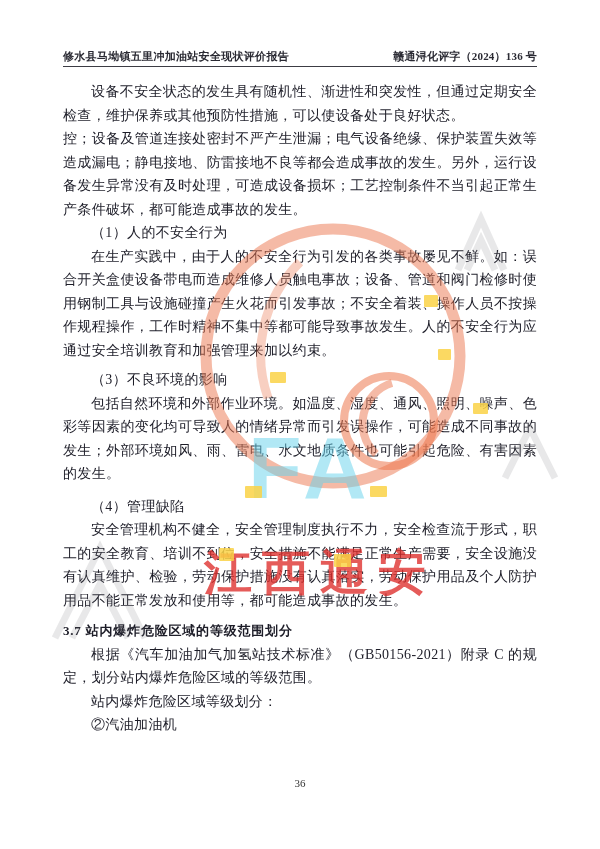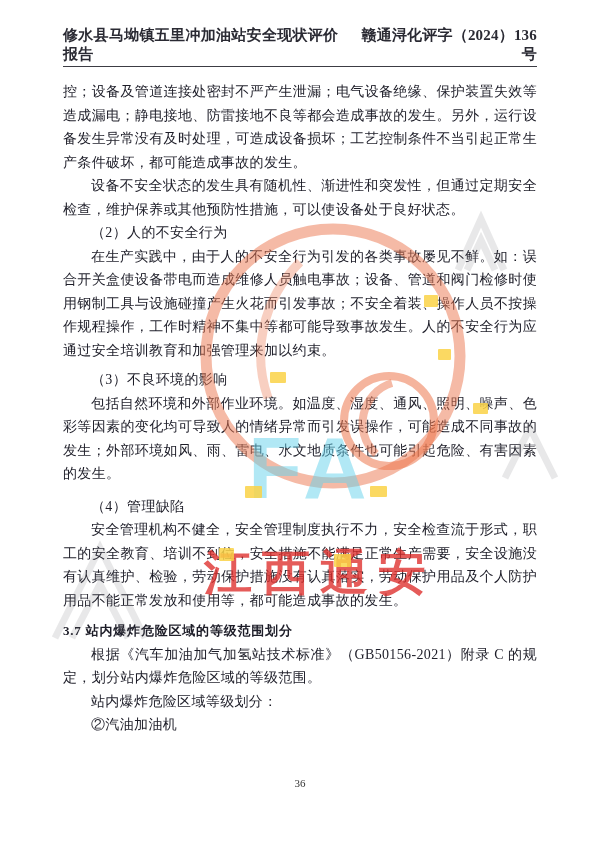--- a/index.html
+++ b/index.html
@@ -7,21 +7,21 @@
     width:600px;height:849px;overflow:hidden;background:#ffffff;
     font-family:"Liberation Serif","DejaVu Serif",serif;
     position:relative;
   }
   .page{position:absolute;inset:0;background:#fff;}
 
   
   .header{
     position:absolute;left:63px;right:63px;top:48px;height:16px;
     display:flex;justify-content:space-between;align-items:flex-end;
-    font-size:15px;color:#2a2a33;
+    font-size:11px;color:#2a2a33;
   }
   .header .h-left{font-weight:bold;letter-spacing:.3px;}
   .header .h-right{font-weight:bold;letter-spacing:.2px;text-align:right;}
   .header-rule{
     position:absolute;left:63px;right:63px;top:66px;height:0;
     border-top:1.2px solid #3c3c44;
   }
 
   
   .body-text{
@@ -90,23 +90,23 @@
       <div class="hl-patch" style="left: 438px; top: 349px; width: 13px; height: 11px;"></div>
       <div class="hl-patch" style="left: 270px; top: 372px; width: 16px; height: 11px;"></div>
       <div class="hl-patch" style="left: 473px; top: 403px; width: 15px; height: 11px;"></div>
       <div class="hl-patch" style="left: 245px; top: 486px; width: 17px; height: 12px;"></div>
       <div class="hl-patch" style="left: 370px; top: 486px; width: 17px; height: 11px;"></div>
       <div class="hl-patch" style="left: 219px; top: 548px; width: 15px; height: 13px;"></div>
       <div class="hl-patch" style="left: 334px; top: 554px; width: 17px; height: 13px;"></div>
     </div>
 
   <div class="body-text" id="paras">
+      <p class="para indent">设备不安全状态的发生具有随机性、渐进性和突发性，但通过定期安全检查，维护保养或其他预防性措施，可以使设备处于良好状态。</p>
       <p class="para plain">控；设备及管道连接处密封不严产生泄漏；电气设备绝缘、保护装置失效等造成漏电；静电接地、防雷接地不良等都会造成事故的发生。另外，运行设备发生异常没有及时处理，可造成设备损坏；工艺控制条件不当引起正常生产条件破坏，都可能造成事故的发生。</p>
-      <p class="para indent">设备不安全状态的发生具有随机性、渐进性和突发性，但通过定期安全检查，维护保养或其他预防性措施，可以使设备处于良好状态。</p>
-      <p class="para indent">（2）人的不安全行为</p>
+      <p class="para indent">（1）人的不安全行为</p>
       <p class="para indent">在生产实践中，由于人的不安全行为引发的各类事故屡见不鲜。如：误合开关盒使设备带电而造成维修人员触电事故；设备、管道和阀门检修时使用钢制工具与设施碰撞产生火花而引发事故；不安全着装、操作人员不按操作规程操作，工作时精神不集中等都可能导致事故发生。人的不安全行为应通过安全培训教育和加强管理来加以约束。</p>
       <p class="para indent gap-sm">（3）不良环境的影响</p>
       <p class="para indent">包括自然环境和外部作业环境。如温度、湿度、通风、照明、噪声、色彩等因素的变化均可导致人的情绪异常而引发误操作，可能造成不同事故的发生；外部环境如风、雨、雷电、水文地质条件也可能引起危险、有害因素的发生。</p>
       <p class="para indent gap-md">（4）管理缺陷</p>
       <p class="para indent">安全管理机构不健全，安全管理制度执行不力，安全检查流于形式，职工的安全教育、培训不到位，安全措施不能满足正常生产需要，安全设施没有认真维护、检验，劳动保护措施没有认真落实，劳动保护用品及个人防护用品不能正常发放和使用等，都可能造成事故的发生。</p>
       <p class="para heading">3.7 站内爆炸危险区域的等级范围划分</p>
       <p class="para indent">根据《汽车加油加气加氢站技术标准》（GB50156-2021）附录 C 的规定，划分站内爆炸危险区域的等级范围。</p>
       <p class="para indent">站内爆炸危险区域等级划分：</p>
       <p class="para indent">②汽油加油机</p>
     </div>

